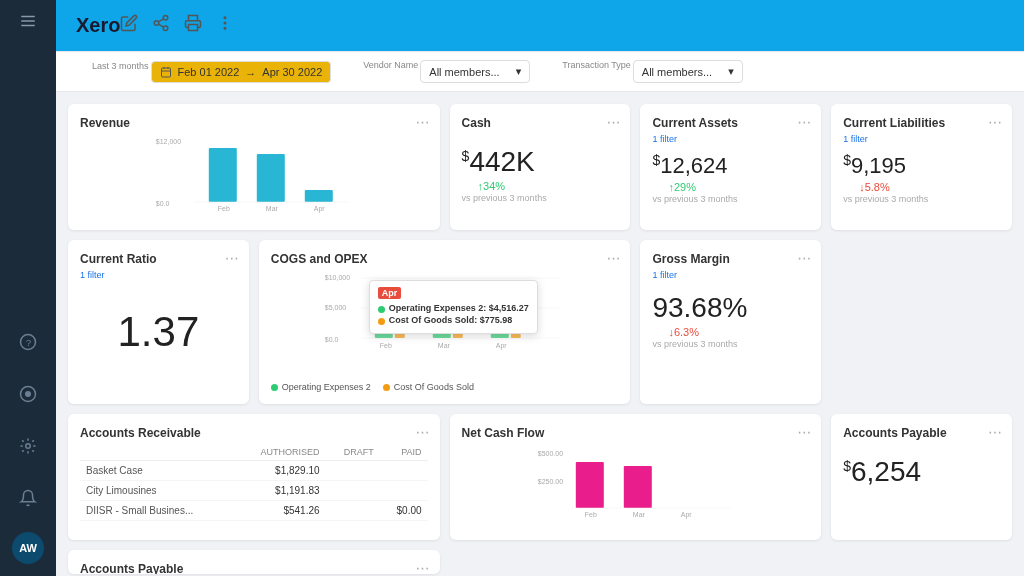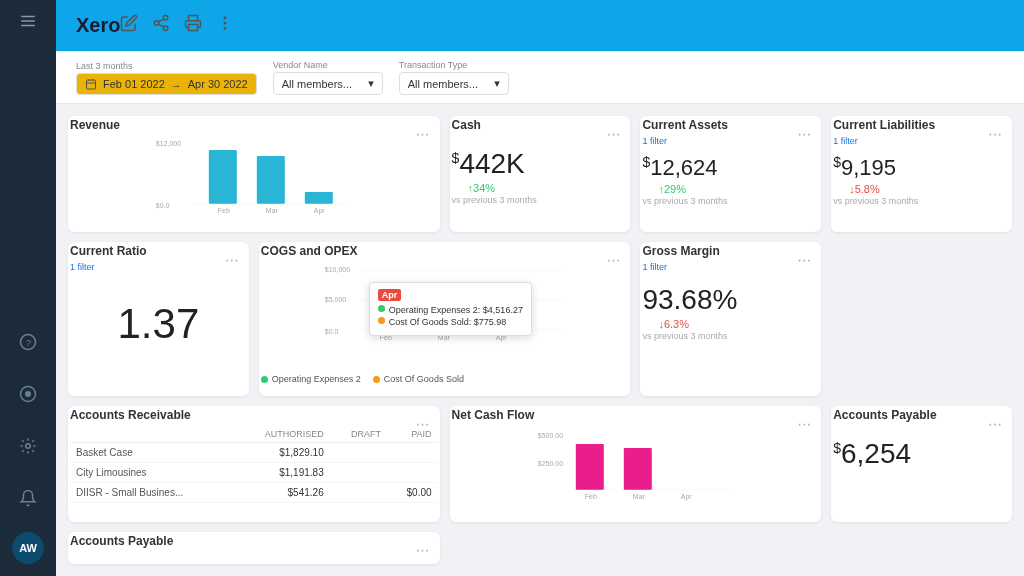--- a/index.html
+++ b/index.html
@@ -17,31 +17,31 @@
     
     .main { flex: 1; display: flex; flex-direction: column; overflow: hidden; }
 
     
     .header { background: #0ea5e9; padding: 10px 20px; display: flex; align-items: center; border-bottom: 1px solid #e5e7ea; height: 52px; }
     .header-title { font-size: 20px; font-weight: 600; color: #1a1a2e; }
     .header-actions { display: flex; gap: 14px; align-items: center; color: #555; font-size: 18px; cursor: pointer; }
 
     
     .filters { background: #fff; padding: 8px 20px; display: flex; gap: 16px; border-bottom: 1px solid #e5e7ea; align-items: flex-end; }
-    .filter-group { display: flex; flex-direction: column; gap: 2px; }
+    .filter-group { display: flex; flex-direction: row; gap: 2px; margin-left: 16px; }
     .filter-label { font-size: 9px; color: #888; }
     .filter-control { display: flex; align-items: center; gap: 6px; border: 1px solid #ddd; border-radius: 4px; padding: 4px 8px; font-size: 11px; color: #333; background: #eab308; cursor: pointer; }
     .filter-control svg { width: 12px; height: 12px; }
     .filter-dropdown { display: flex; align-items: center; gap: 4px; border: 1px solid #ddd; border-radius: 4px; padding: 4px 8px; font-size: 11px; color: #333; background: #fff; cursor: pointer; min-width: 110px; justify-content: space-between; }
 
     
     .dashboard { flex: 1; overflow-y: auto; padding: 12px; display: grid; grid-template-columns: 1fr 1fr 1fr 1fr 1fr; grid-template-rows: auto auto auto; gap: 10px; }
 
     
-    .card { background: #fff; border-radius: 6px; padding: 2px; box-shadow: 0 1px 3px rgba(0,0,0,0.08); position: relative; }
+    .card { background: #fff; border-radius: 6px; padding: 12px; box-shadow: 0 1px 3px rgba(0,0,0,0.08); position: relative; }
     .card-title { font-size: 12px; font-weight: 600; color: #333; margin-bottom: 4px; }
     .card-subtitle { font-size: 9px; color: #1a73e8; margin-bottom: 8px; }
     .card-menu { position: absolute; top: 10px; right: 10px; color: #aaa; cursor: pointer; font-size: 14px; }
 
     
     .card-revenue { grid-column: span 2; }
     .card-cash { grid-column: span 1; }
     .card-current-assets { grid-column: span 1; }
     .card-current-liabilities { grid-column: span 1; }
     .card-current-ratio { grid-column: span 1; }
@@ -62,21 +62,21 @@
 
     
     .ratio-value { font-size: 42px; font-weight: 300; color: #222; text-align: center; padding: 20px 0; }
 
     
     .bar-chart { width: 100%; height: 80px; }
 
     
     .cogs-tooltip { position: absolute; top: 40px; left: 110px; background: #fff; border: 1px solid #ddd; border-radius: 4px; padding: 6px 8px; font-size: 9px; color: #333; box-shadow: 0 2px 8px rgba(0,0,0,0.15); z-index: 10; white-space: nowrap; }
     .cogs-tooltip-title { font-weight: 700; font-size: 9px; background: #e74c3c; color: #fff; padding: 1px 4px; border-radius: 2px; margin-bottom: 4px; display: inline-block; }
-    .cogs-tooltip-row { display: flex; align-items: flex-start; gap: 4px; margin-bottom: 2px; }
+    .cogs-tooltip-row { display: flex; align-items: flex-end; gap: 4px; margin-bottom: 2px; font-weight: bold; }
     .dot { width: 7px; height: 7px; border-radius: 50%; display: inline-block; }
     .dot-green { background: #2ecc71; }
     .dot-orange { background: #f39c12; }
     .cogs-legend { display: flex; gap: 12px; margin-top: 18px; font-size: 9px; color: #555; }
     .legend-item { display: flex; align-items: center; gap: 4px; }
 
     
     .ar-table { width: 100%; font-size: 10px; border-collapse: collapse; margin-top: 4px; }
     .ar-table th { color: #888; font-weight: 500; text-align: right; padding: 3px 6px; font-size: 9px; border-bottom: 1px solid #eee; }
     .ar-table th:first-child { text-align: left; }

